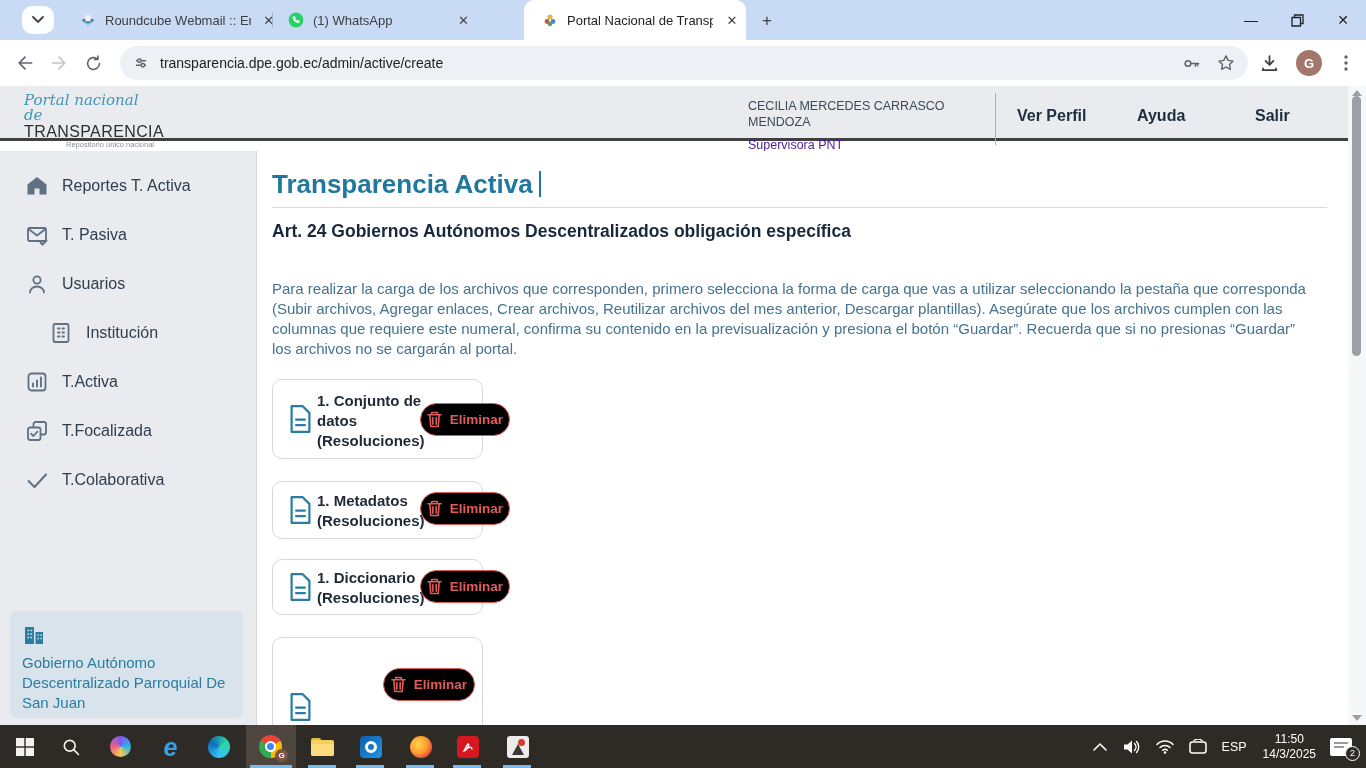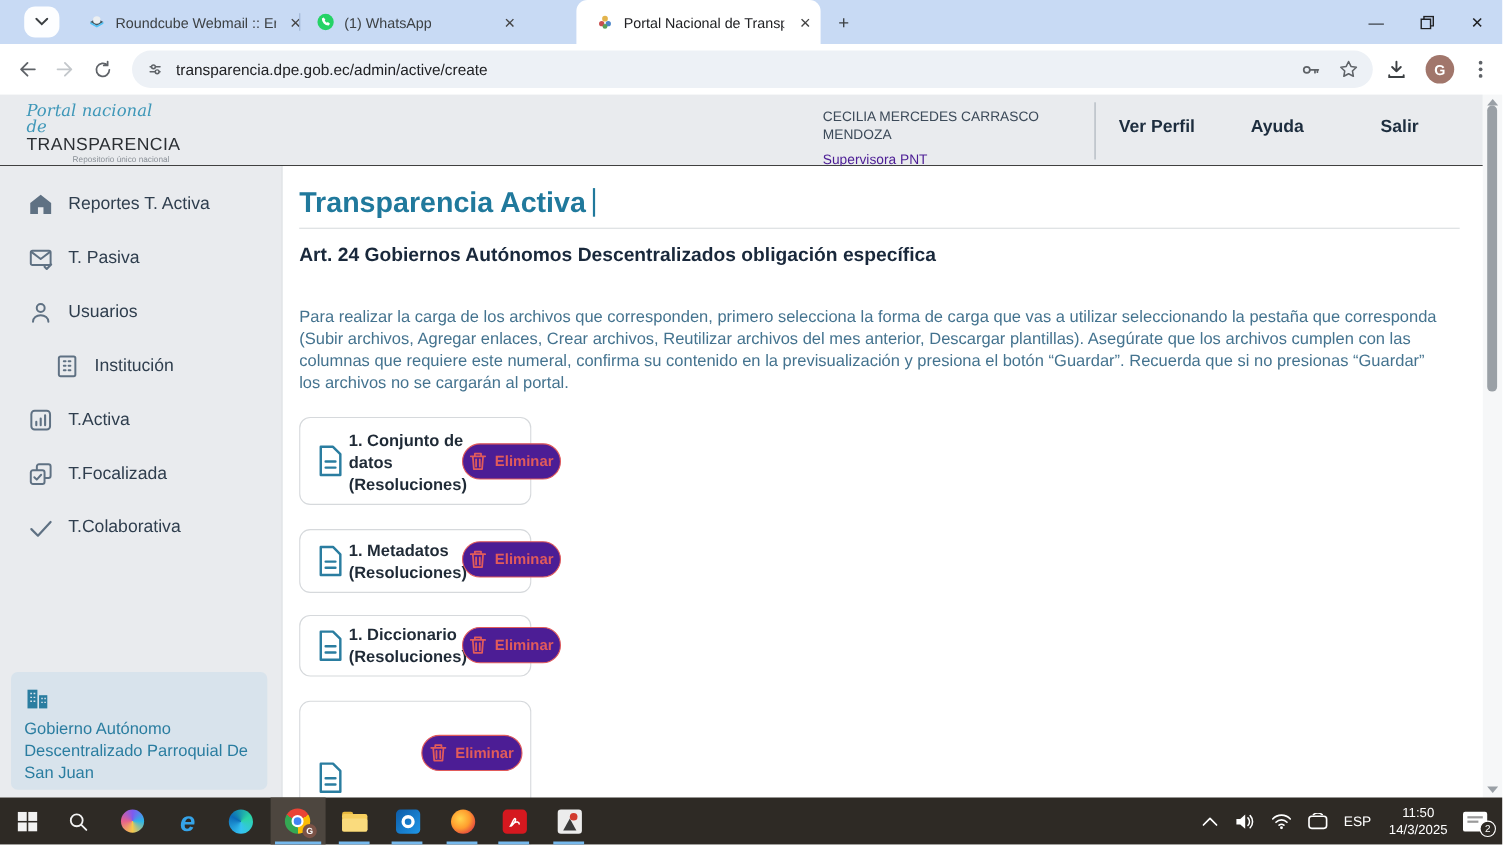--- a/index.html
+++ b/index.html
@@ -24,21 +24,21 @@
   #toolbar { position:absolute; left:0; top:40px; width:1366px; height:46px; background:#fff; display:flex; align-items:center; }
   .nav-ico { width:34px; height:34px; display:flex; align-items:center; justify-content:center; flex:0 0 auto; }
   #omnibox { position:absolute; left:120px; top:6px; width:1128px; height:34px; background:#edf1f6; border-radius:17px; display:flex; align-items:center; padding:0 12px; }
   #omnibox .url { font-size:14px; color:#202124; margin-left:10px; flex:1; white-space:nowrap; overflow:hidden; }
   .omni-right { display:flex; align-items:center; gap:14px; margin-left:8px; }
   .tb-right { position:absolute; right:6px; top:6px; height:34px; display:flex; align-items:center; gap:16px; padding-right:6px; }
   .avatar { width:26px; height:26px; border-radius:50%; background:#a1766b; color:#fff; font-size:13px; font-weight:bold; display:flex; align-items:center; justify-content:center; }
 
   
   #page { position:absolute; left:0; top:86px; width:1366px; height:639px; background:#fff; }
-  #page-header { position:absolute; left:0; top:0; width:1348px; height:65px; background:#e9ebee; border-bottom:1px solid #404040; }
+  #page-header { position:absolute; left:0; top:0; width:1348px; height:55px; background:#e9ebee; border-bottom:3px solid #404040; }
   .logo { position:absolute; left:24px; top:7px; width:130px; }
   .logo-script { font-family:"DejaVu Serif", serif; font-style:italic; font-size:15px; color:#3e97b8; line-height:15px; }
   .logo-main { font-size:16px; font-weight:400; letter-spacing:.4px; color:#2b2f33; line-height:17px; }
   .logo-tag { font-size:7.5px; color:#8a9097; text-align:right; }
   .user-block { position:absolute; left:748px; top:12px; width:245px; }
   .user-name { font-size:12.5px; color:#3c4a59; line-height:16px; }
   .user-role { font-size:12.5px; color:#4c1d95; margin-top:8px; }
   .hdr-sep { position:absolute; left:995px; top:7px; width:1px; height:52px; background:#a7b0b8; }
   .hdr-link { position:absolute; top:21px; font-size:16px; font-weight:600; color:#1d2d3e; }
 
@@ -52,21 +52,21 @@
   #main { position:absolute; left:257px; top:65px; width:1091px; height:574px; background:#fff; }
   .page-title { position:absolute; left:15px; top:18px; font-size:26px; font-weight:bold; color:#20799c; }
   .caret { display:inline-block; width:2px; height:26px; background:#20799c; margin-left:6px; vertical-align:-4px; animation:blink 1s steps(1) infinite; }
   @keyframes blink { 50% { opacity:0; } }
   .title-rule { position:absolute; left:15px; top:56px; width:1055px; height:1px; background:#d9dcdf; }
   .art-heading { position:absolute; left:15px; top:70px; font-size:17.5px; font-weight:bold; color:#19283b; }
   .instructions { position:absolute; left:15px; top:128px; width:1042px; font-size:15px; line-height:20px; color:#44738f; }
   .file-card { position:absolute; left:15px; width:211px; background:#fff; border:1px solid #d6d9dc; border-radius:10px; display:flex; align-items:center; }
   .file-card .doc { position:absolute; left:14px; }
   .card-label { position:absolute; left:44px; font-size:15px; font-weight:bold; color:#1f2a36; line-height:20px; }
-  .del-btn { position:absolute; background:#4c1d95; border:1.6px solid #e15b5b; border-radius:17px; display:flex; align-items:center; justify-content:center; gap:8px; font-size:13.5px; font-weight:600; color:#e15b5b; }
+  .del-btn { position:absolute; background:#000000; border:1.6px solid #e15b5b; border-radius:17px; display:flex; align-items:center; justify-content:center; gap:8px; font-size:13.5px; font-weight:600; color:#e15b5b; }
 
   
   #pg-scroll { position:absolute; left:1348px; top:0; width:18px; height:639px; background:#f6f7f8; }
   #pg-thumb { position:absolute; left:4px; top:10px; width:9px; height:260px; background:#9aa0a6; border-radius:5px; }
   .pg-arrow { position:absolute; left:4px; width:0; height:0; border-left:5px solid transparent; border-right:5px solid transparent; }
 
   
   #taskbar { position:absolute; left:0; top:725px; width:1366px; height:43px; background:#2e2a25; z-index:10; }
   .tb-ico { position:absolute; top:9px; width:25px; height:25px; display:flex; align-items:center; justify-content:center; }
   .tb-active { position:absolute; top:40px; height:3px; background:#76b9ed; }

